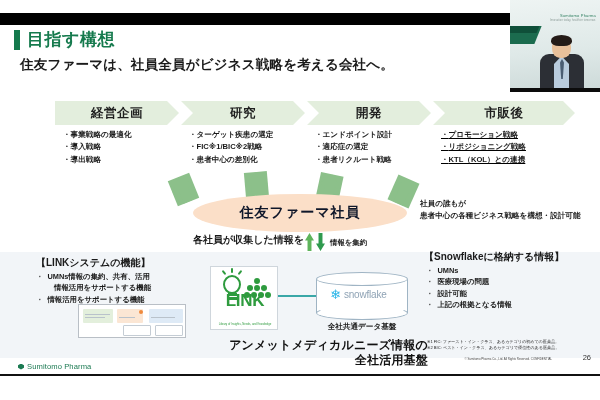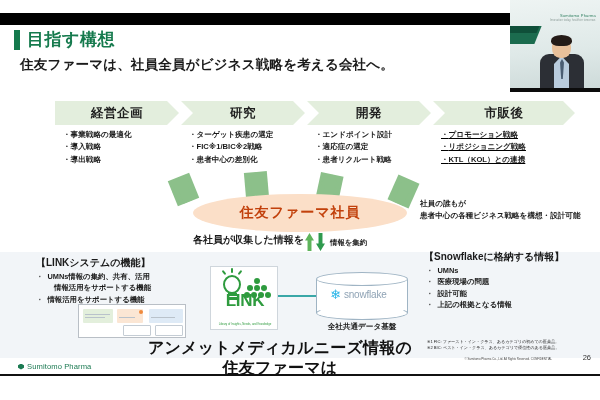--- a/index.html
+++ b/index.html
@@ -80,21 +80,21 @@
   .col li { list-style: none; font-size: 7.6px; color: #1a1a1a; font-weight: bold;
             line-height: 1.62; white-space: nowrap; }
   .col li::before { content: "・"; }
 
   
   .ellipse {
     position: absolute; left: 193px; top: 194px; width: 214px; height: 38px;
     background: #fbdfc8; border-radius: 50%;
     display: flex; align-items: center; justify-content: center;
   }
-  .ellipse span { font-size: 14px; font-weight: bold; color: #c2410c; letter-spacing: 1px; }
+  .ellipse span { font-size: 14px; font-weight: bold; color: #0f172a; letter-spacing: 1px; }
 
   
   .uparrow { position: absolute; width: 23px; height: 27px; background: #8cc08a; }
   .uparrow.a0 { left: 172px; top: 176px; transform: rotate(-22deg); }
   .uparrow.a1 { left: 245px; top: 172px; transform: rotate(-5deg); }
   .uparrow.a2 { left: 318px; top: 174px; transform: rotate(12deg); }
   .uparrow.a3 { left: 392px; top: 178px; transform: rotate(24deg); }
   .uparrow i {
     display:block; width: 23px; height: 27px; background: #8cc08a;
     clip-path: polygon(50% 0, 100% 47%, 72% 47%, 72% 100%, 28% 100%, 28% 47%, 0 47%);
@@ -175,22 +175,22 @@
   .sf-text { font-size: 10px; color: #8fa3b5; letter-spacing: -.2px; }
   .cyl-label { position: absolute; left: 308px; top: 322px; width: 108px; text-align: center;
                font-size: 7.6px; font-weight: bold; color: #1a1a1a; }
 
   
   .sf-panel { position: absolute; left: 424px; top: 250px; width: 170px; }
   .sf-panel .panel-li { margin-left: 2px; }
 
   
   .headline {
-    position: absolute; left: 144px; top: 338px; width: 272px; text-align: center;
-    font-size: 16px; font-weight: bold; color: #111; line-height: 1.28; letter-spacing: .2px;
+    position: absolute; left: 156px; top: 338px; width: 272px; text-align: right;
+    font-size: 12px; font-weight: bold; color: #111; line-height: 1.28; letter-spacing: .2px;
   }
 
   
   .footnotes { position: absolute; left: 427px; top: 339px; width: 160px;
                font-size: 4.1px; color: #222; line-height: 1.5; }
   .copyright { position: absolute; left: 427px; top: 357px; width: 125px;
                font-size: 2.9px; color: #444; text-align: right; }
   .pagenum { position: absolute; right: 9px; top: 353px; font-size: 7.5px; color: #333; }
 
   
@@ -382,21 +382,21 @@
       <span>設計可能</span>
     </div>
     <div class="panel-li">
       <span class="dot">・</span>
       <span>上記の根拠となる情報</span>
     </div>
   </div>
 
   <div class="headline">
     <div>アンメットメディカルニーズ情報の</div>
-    <div>住友ファーマは</div>
+    <div>全社活用基盤</div>
   </div>
 
   <div class="footnotes">
     <div>※1 FIC: ファースト・イン・クラス、あるカテゴリの初めての医薬品。</div>
     <div>※2 BIC: ベスト・イン・クラス、あるカテゴリで優位性のある医薬品。</div>
   </div>
   <div class="copyright">© Sumitomo Pharma Co., Ltd. All Rights Reserved.   CONFIDENTIAL</div>
   <div class="pagenum">26</div>
 
   <div class="rule"></div>

